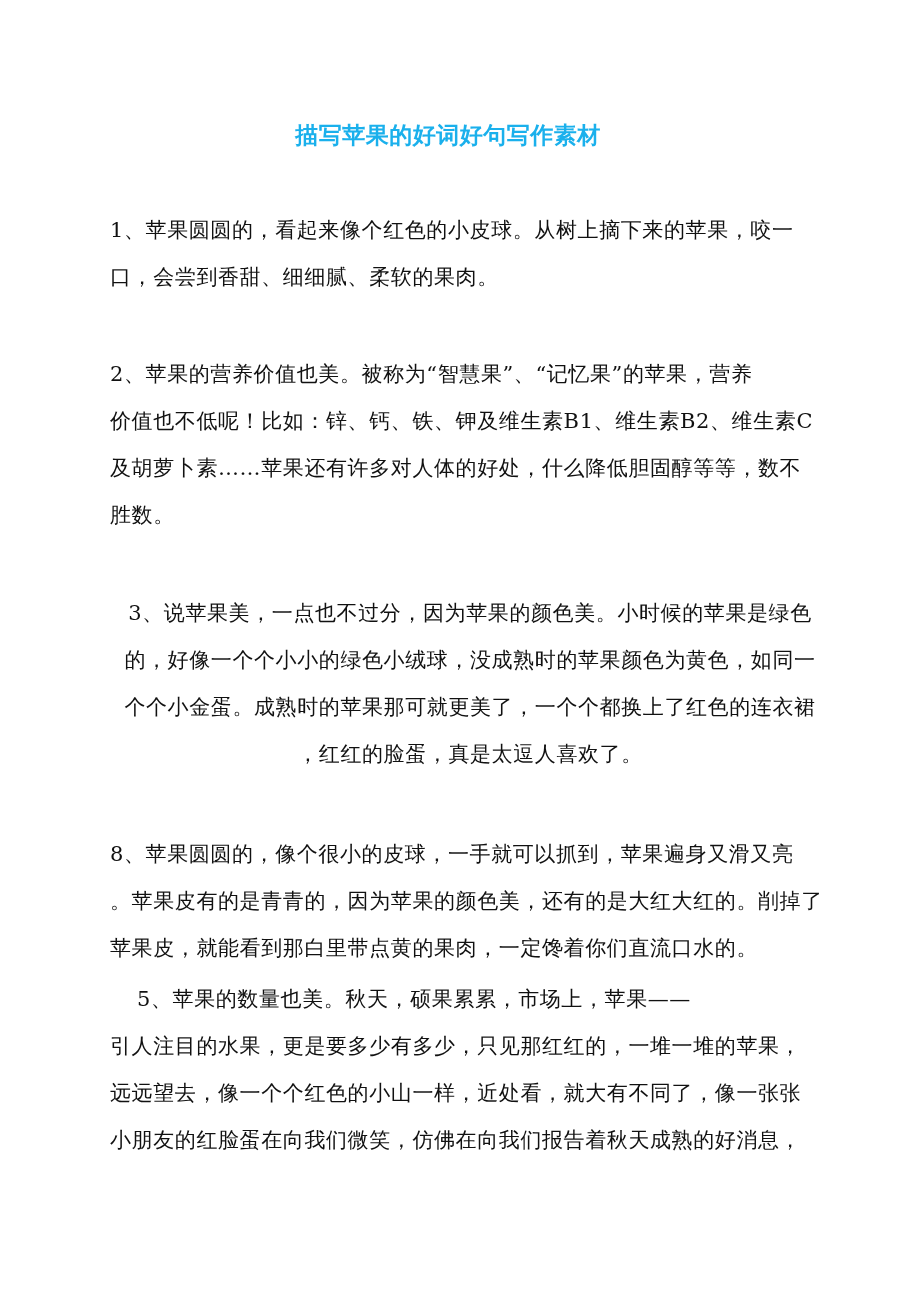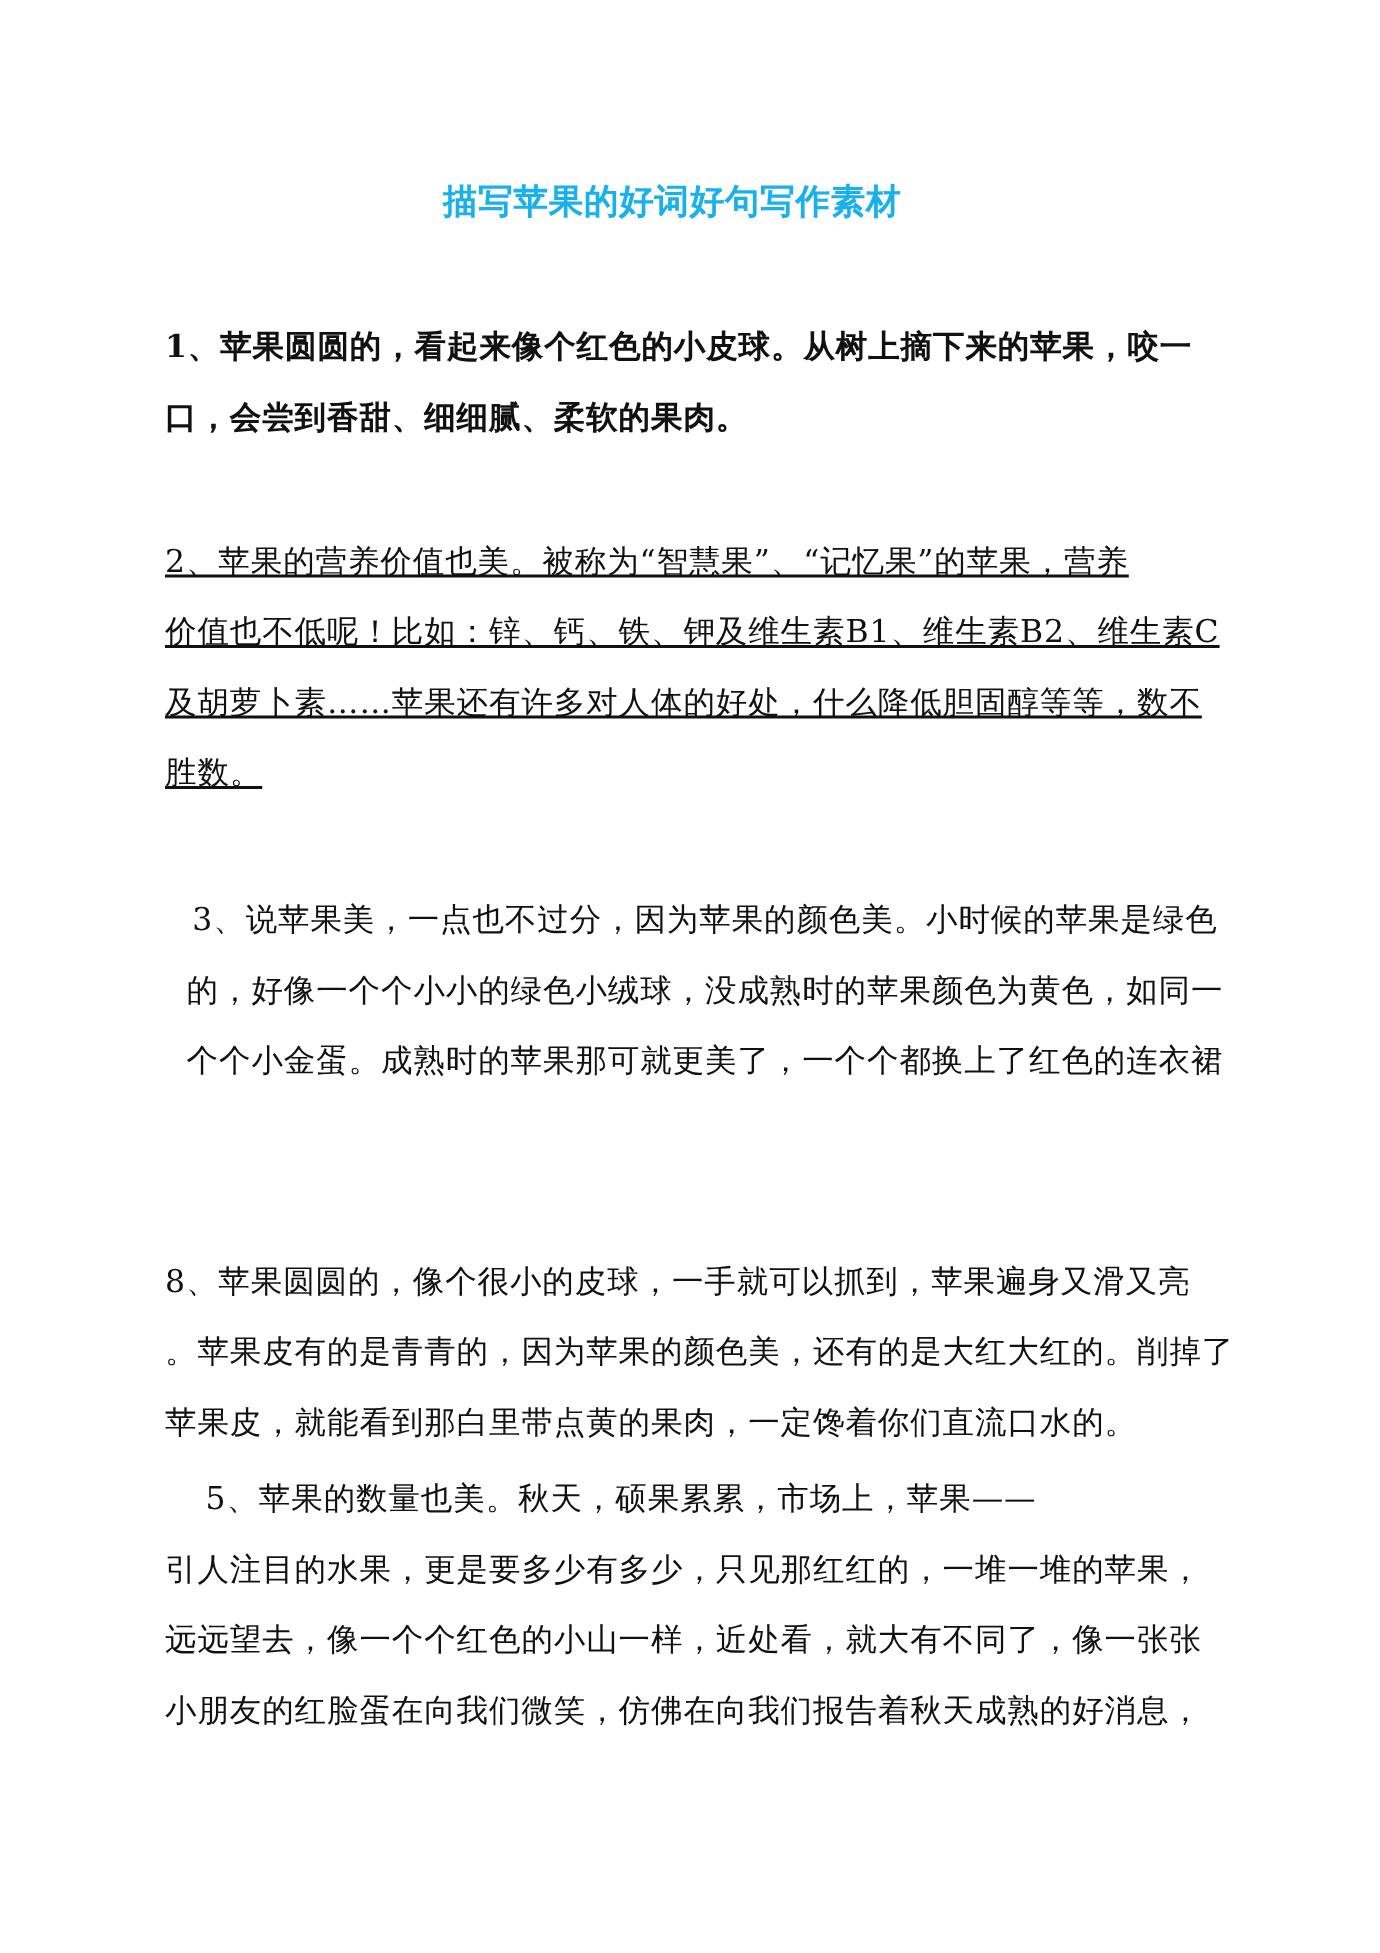--- a/index.html
+++ b/index.html
@@ -44,36 +44,37 @@
     .indent {
       padding-left: 27px;
     }
   </style>
 </head>
 <body>
 
 <div>
   <div class="title">描写苹果的好词好句写作素材</div>
 
-  <div class="para" style="top:207px;font-weight:bold;">
+  <div class="para" style="top:207px;">
     <span class="line">1、苹果圆圆的，看起来像个红色的小皮球。从树上摘下来的苹果，咬一</span>
     <span class="line">口，会尝到香甜、细细腻、柔软的果肉。</span>
   </div>
 
-  <div class="para" style="top:351px;text-decoration:underline;">
+  <div class="para" style="top:351px;">
     <span class="line">2、苹果的营养价值也美。被称为“智慧果”、“记忆果”的苹果，营养</span>
     <span class="line">价值也不低呢！比如：锌、钙、铁、钾及维生素B1、维生素B2、维生素C</span>
     <span class="line">及胡萝卜素……苹果还有许多对人体的好处，什么降低胆固醇等等，数不</span>
     <span class="line">胜数。</span>
   </div>
 
   <div class="para" style="top:590px;text-align:center;">
     <span class="line">3、说苹果美，一点也不过分，因为苹果的颜色美。小时候的苹果是绿色</span>
     <span class="line">的，好像一个个小小的绿色小绒球，没成熟时的苹果颜色为黄色，如同一</span>
     <span class="line">个个小金蛋。成熟时的苹果那可就更美了，一个个都换上了红色的连衣裙</span>
+    <span class="line">，红红的脸蛋，真是太逗人喜欢了。</span>
   </div>
 
   <div class="para" style="top:831px;">
     <span class="line">8、苹果圆圆的，像个很小的皮球，一手就可以抓到，苹果遍身又滑又亮</span>
     <span class="line">。苹果皮有的是青青的，因为苹果的颜色美，还有的是大红大红的。削掉了</span>
     <span class="line">苹果皮，就能看到那白里带点黄的果肉，一定馋着你们直流口水的。</span>
   </div>
 
   <div class="para" style="top:976px;">
     <span class="line indent">5、苹果的数量也美。秋天，硕果累累，市场上，苹果——</span>

